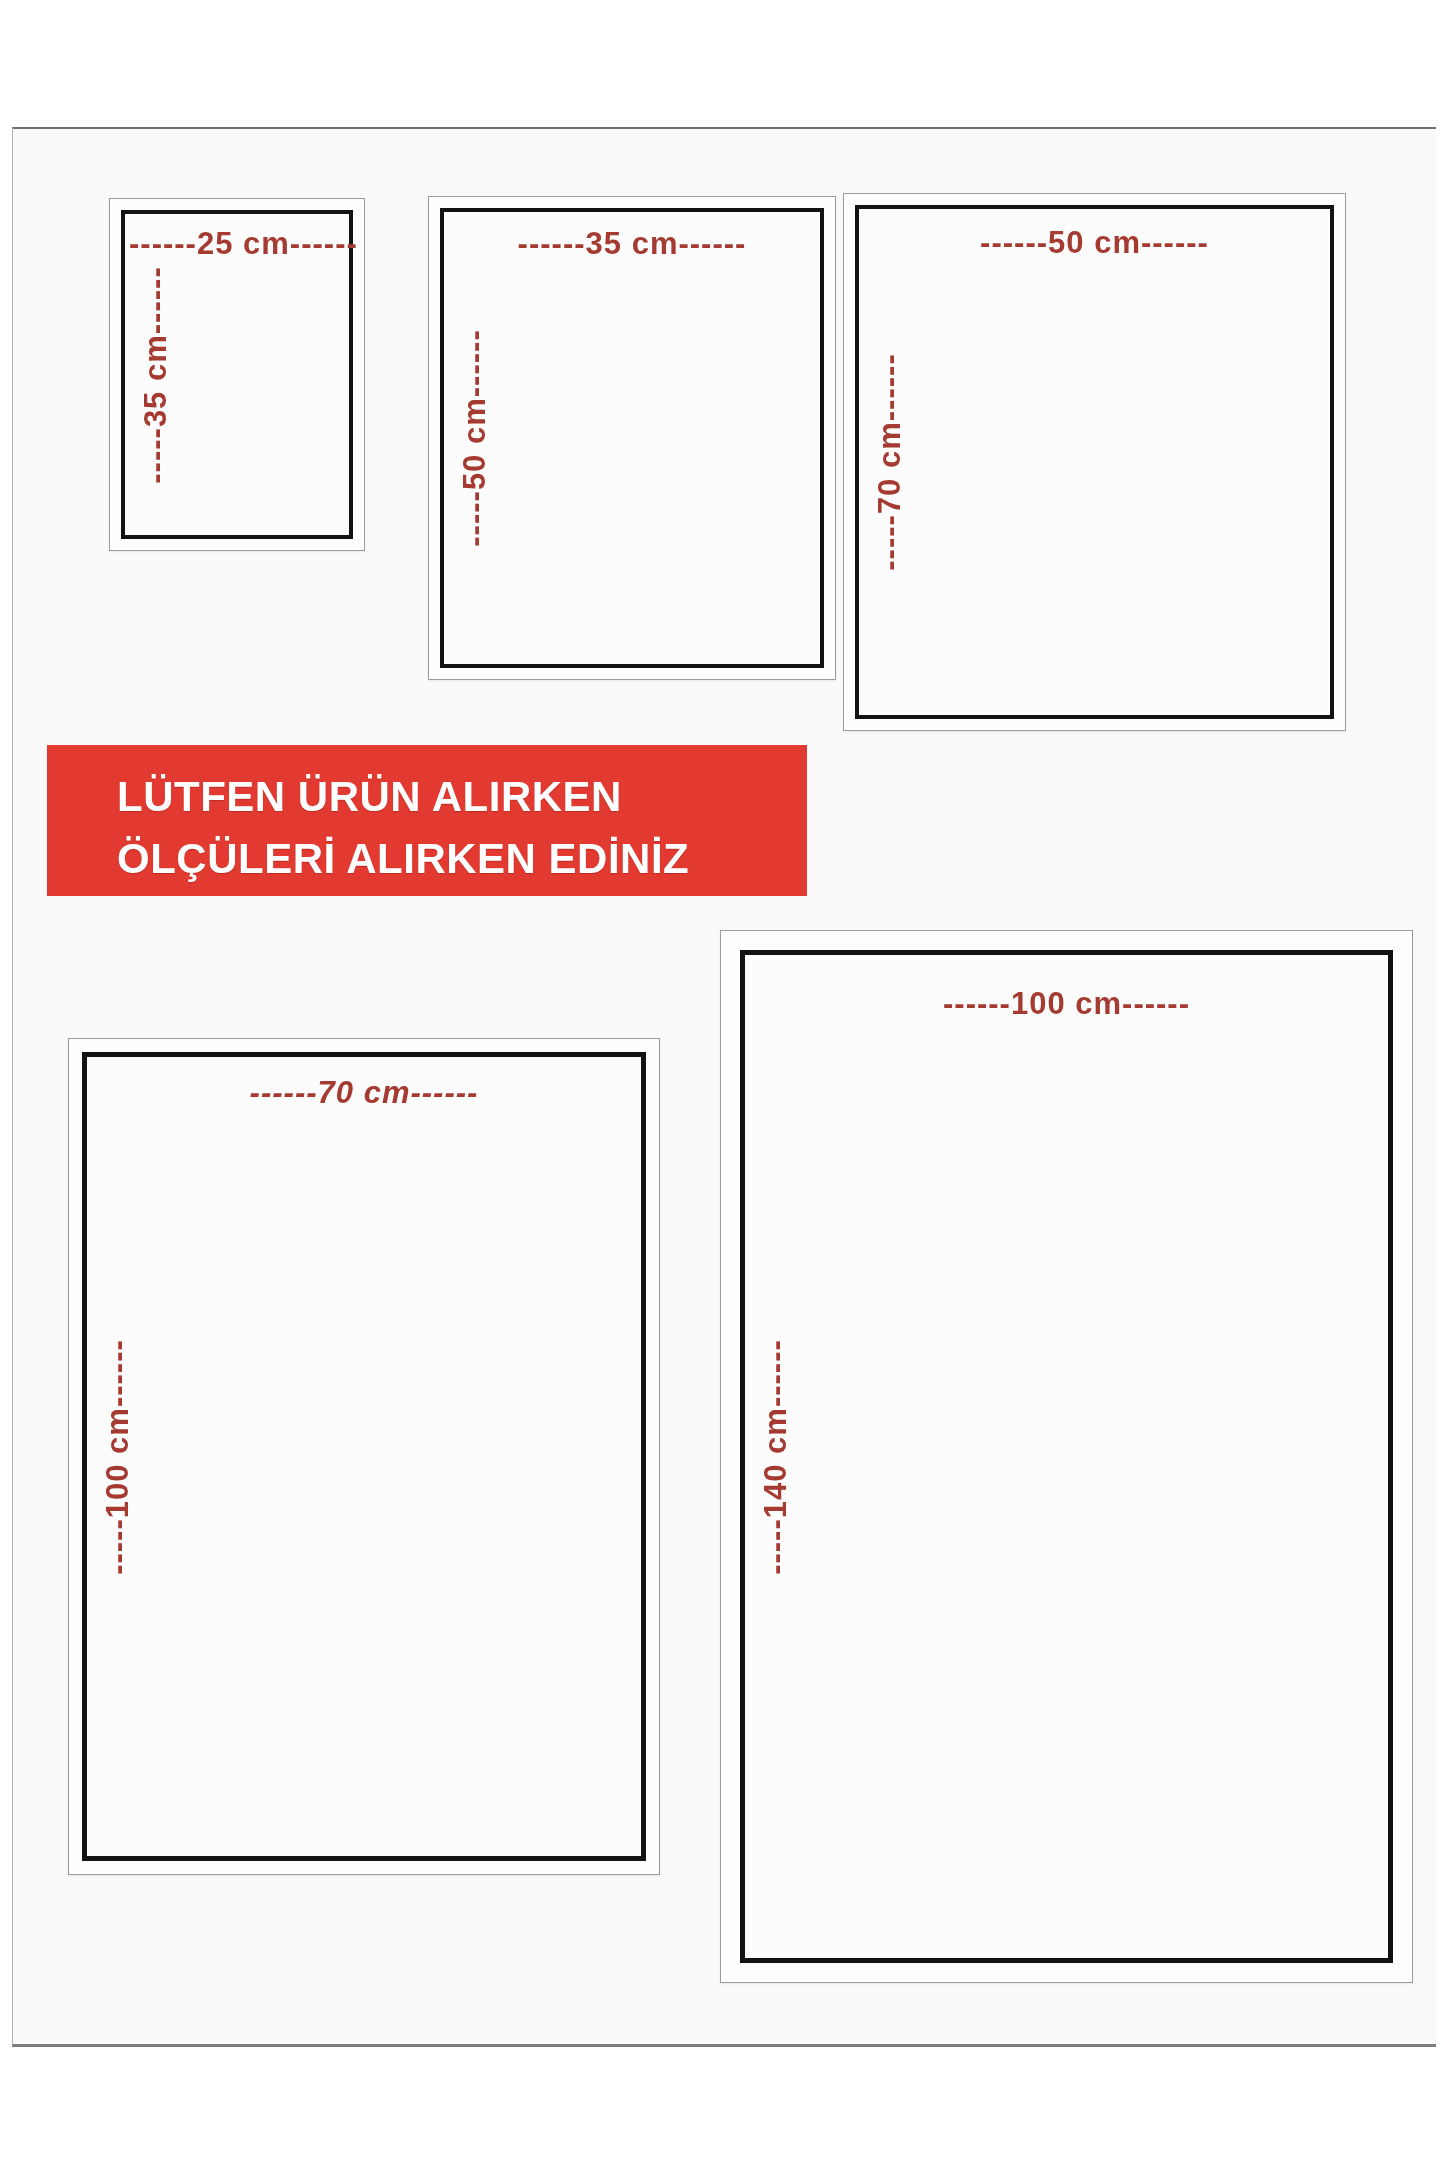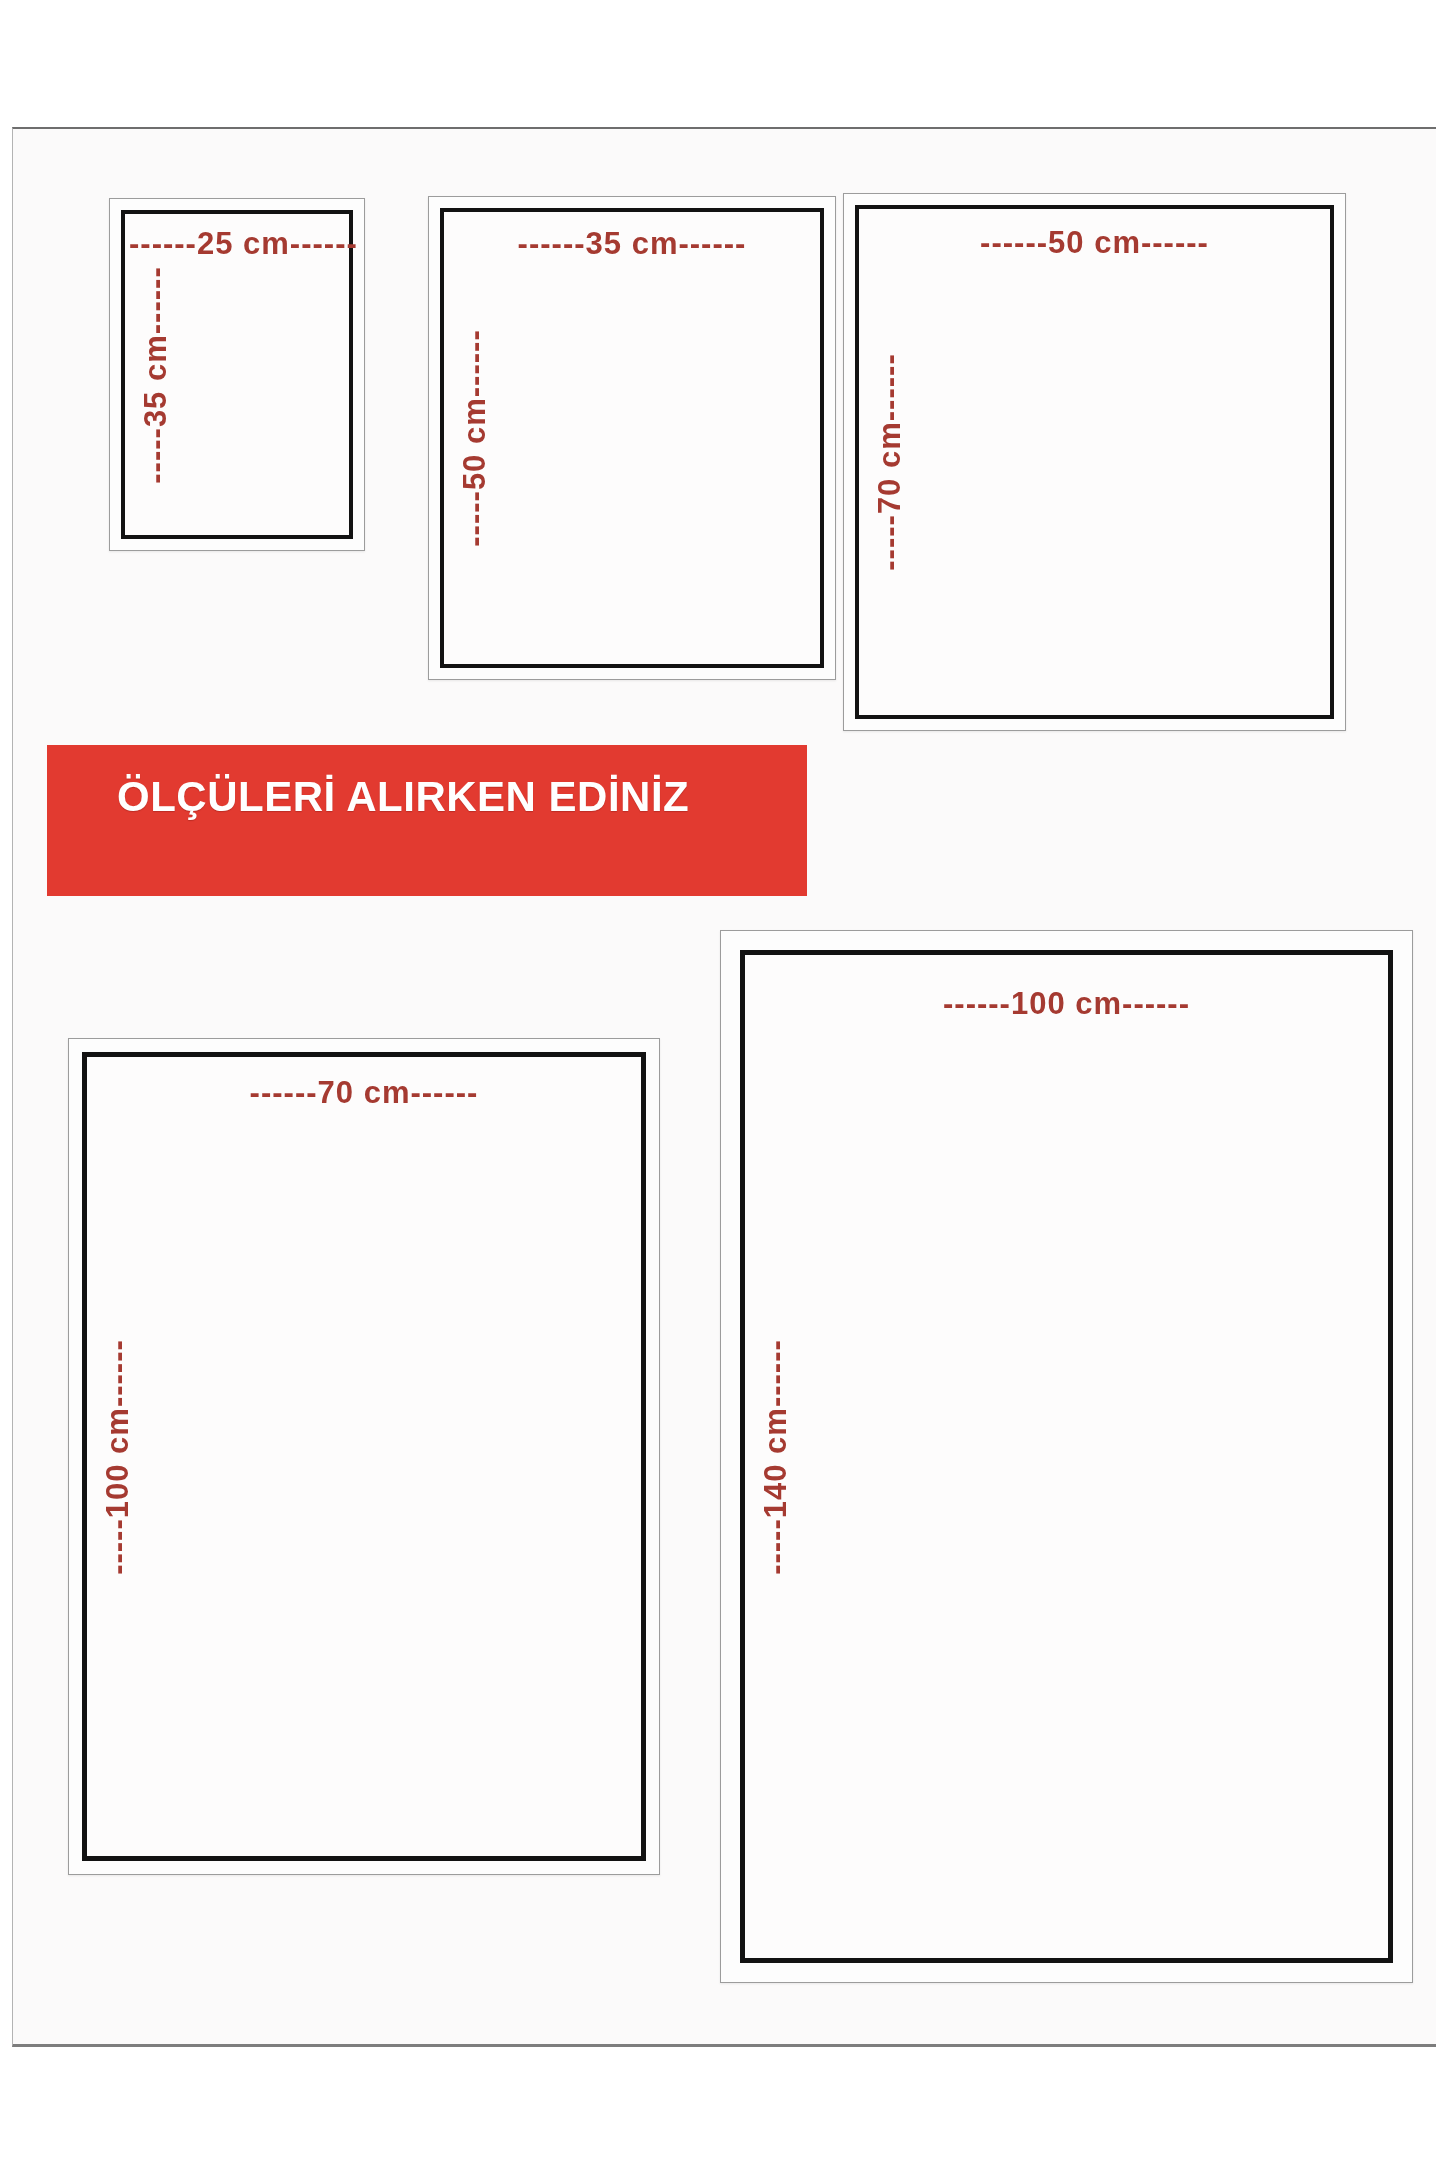--- a/index.html
+++ b/index.html
@@ -48,21 +48,21 @@
     text-align:center;
     color:#a53a31;
     font-weight:bold;
     font-size:31px;
     letter-spacing:1px;
     white-space:nowrap;
   }
   .f1 .wlabel { top:8px;  }
   .f2 .wlabel { top:10px; }
   .f3 .wlabel { top:12px; }
-  .f4 .wlabel { top:14px; }
+  .f4 .wlabel { top:14px;font-style:italic; }
   .f5 .wlabel { top:27px; }
 
   .hlabel {
     position:absolute;
     left:9px; top:50%;
     writing-mode:vertical-rl;
     transform:translateY(-50%) rotate(180deg);
     color:#a53a31;
     font-weight:bold;
     font-size:31px;
@@ -108,20 +108,21 @@
   </div>
 
   <div class="frame f3">
     <div class="inner">
       <div class="wlabel">------50 cm------</div>
       <div class="hlabel">-----70 cm------</div>
     </div>
   </div>
 
   <div class="banner">
+    <div class="banner-line">LÜTFEN ÜRÜN ALIRKEN</div>
     <div class="banner-line">ÖLÇÜLERİ ALIRKEN EDİNİZ</div>
   </div>
 
   <div class="frame f4">
     <div class="inner">
       <div class="wlabel">------70 cm------</div>
       <div class="hlabel">-----100 cm------</div>
     </div>
   </div>
 

